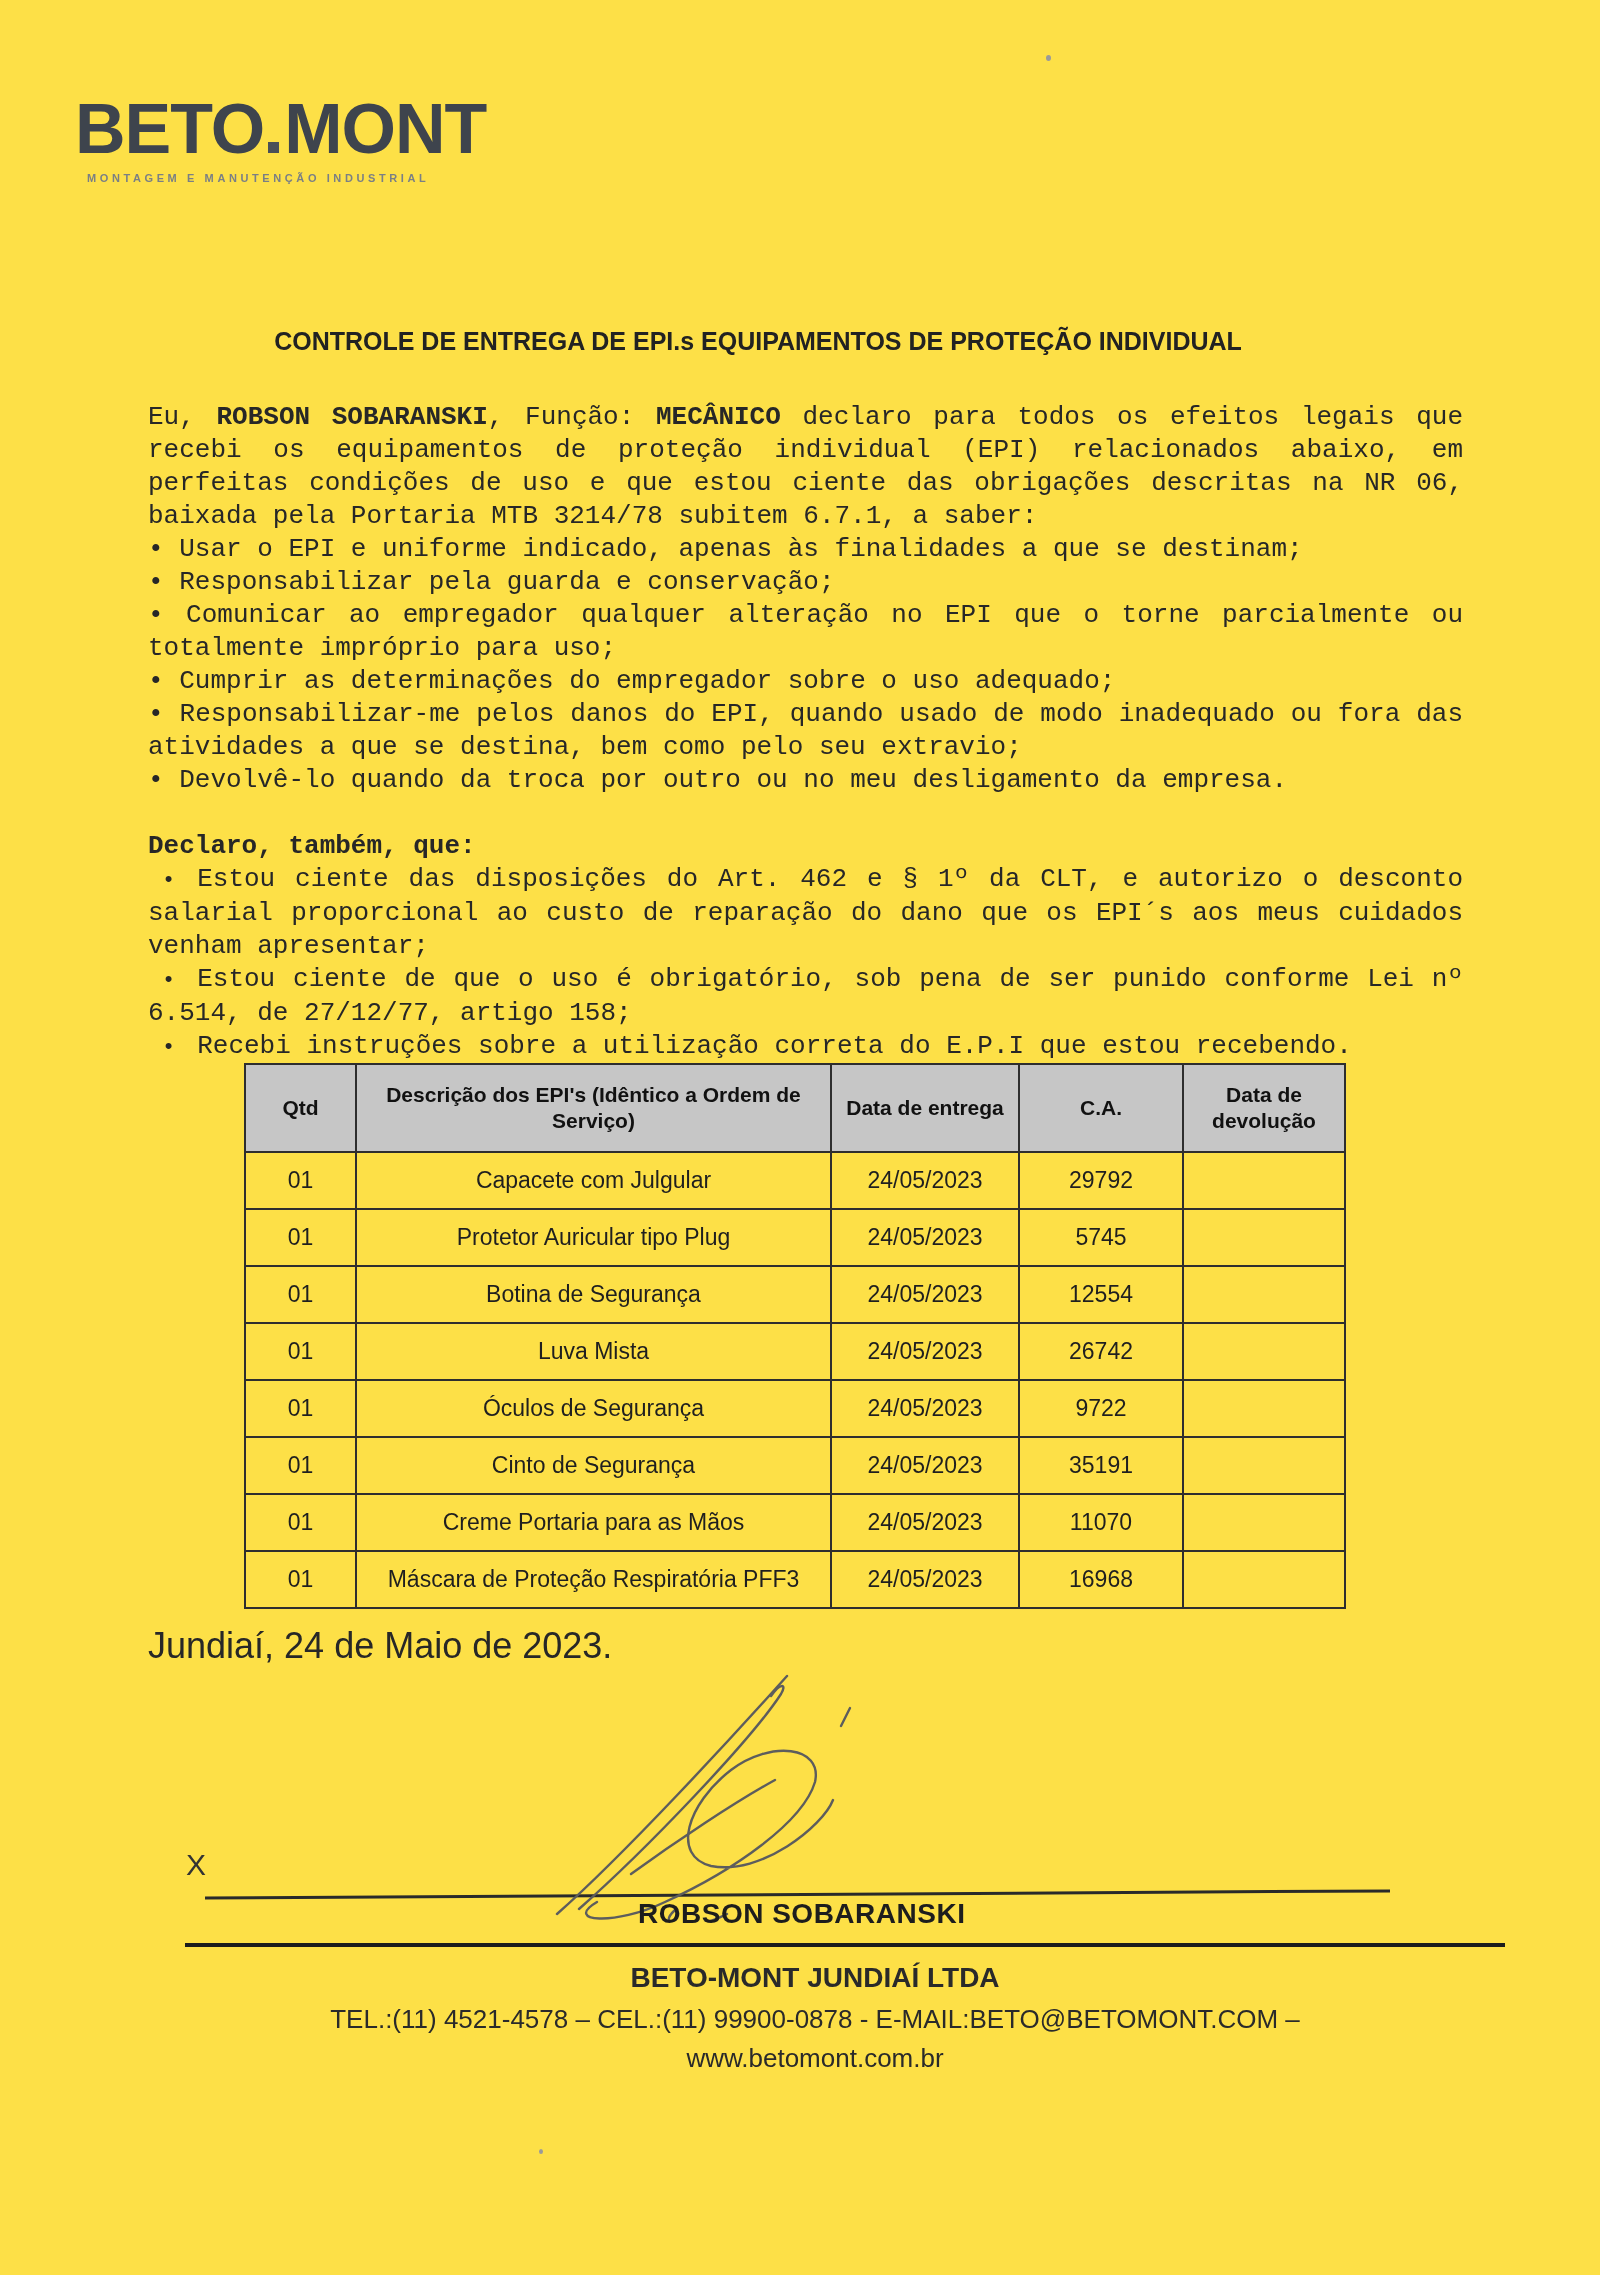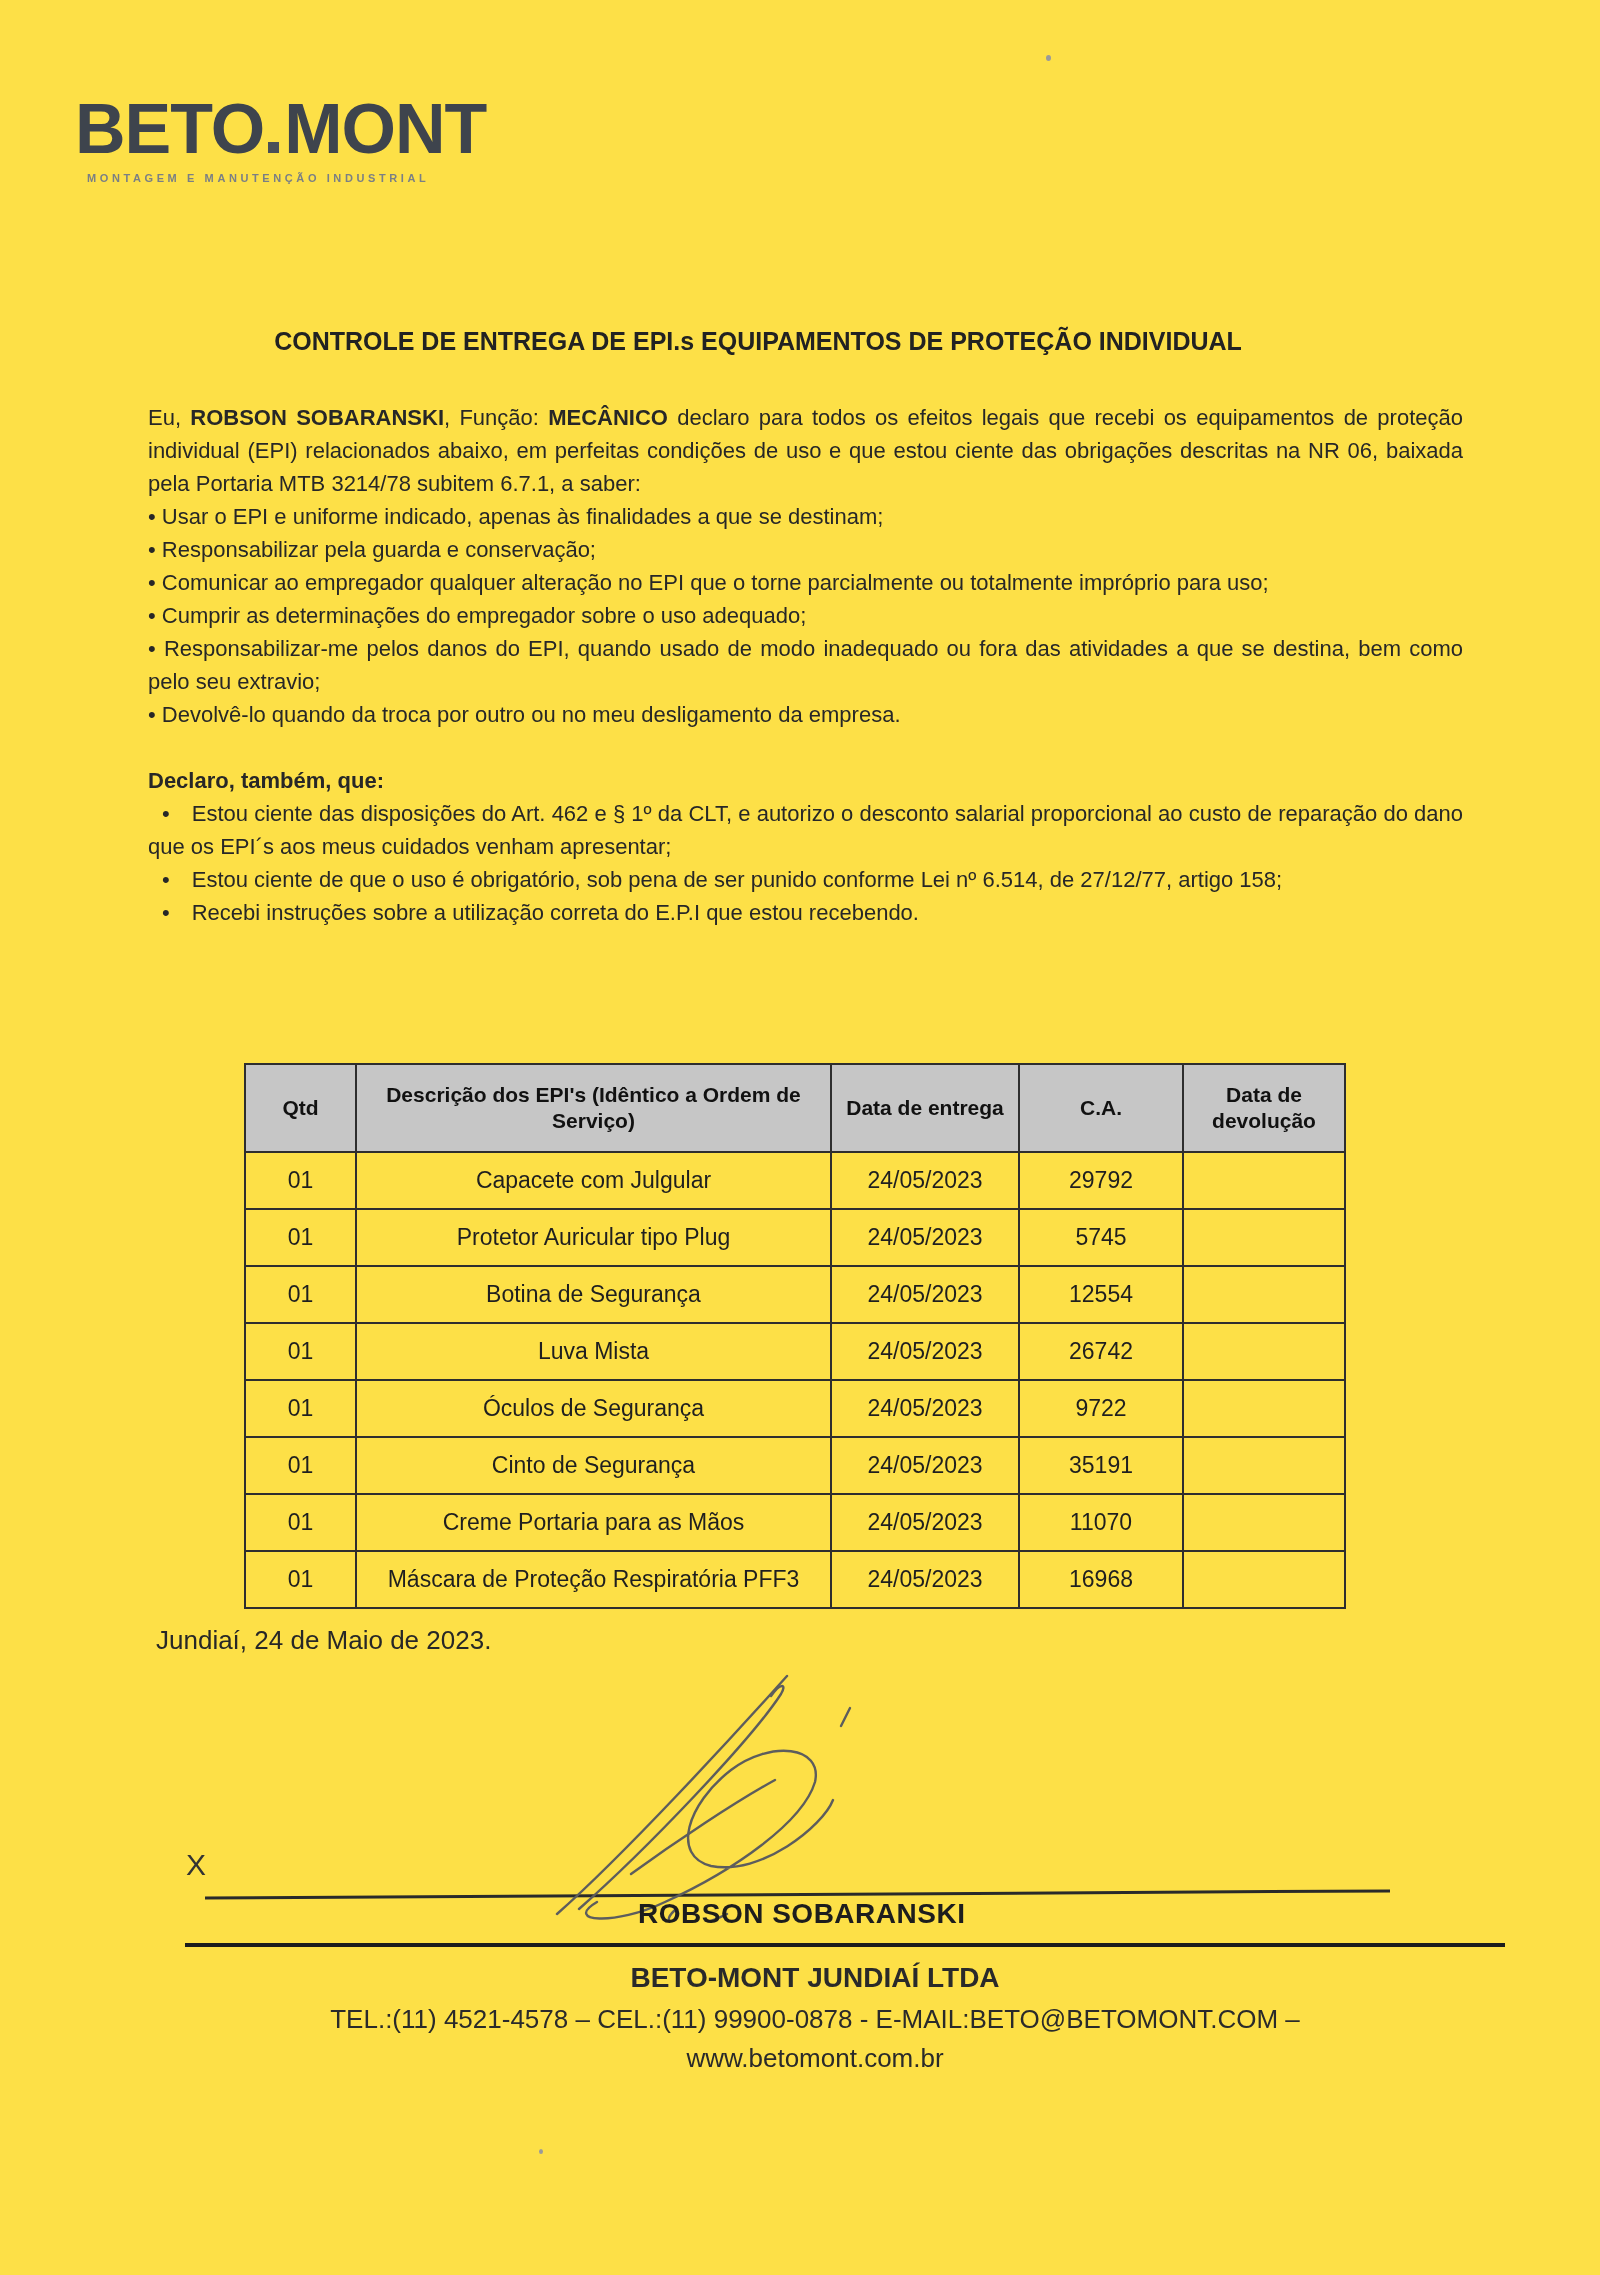--- a/index.html
+++ b/index.html
@@ -38,21 +38,21 @@
 
   
   .doc-title {
     position: absolute; left: 8px; top: 327px; width: 1500px;
     text-align: center; font-size: 25px; font-weight: 700; color: #222;
   }
 
   
   .body-text {
     position: absolute; left: 148px; top: 401px; width: 1315px;
-    font-size: 22px; line-height: 33px; color: #272727;
+    font-size: 26px; line-height: 33px; color: #272727; font-family: Liberation Mono, monospace;
   }
   .intro { text-align: justify; }
   .intro b { font-weight: 700; }
   .ob { text-align: justify; }
   .ob::before { content: "• "; }
   .declaro-heading { font-weight: 700; margin-top: 33px; }
   .decl { text-align: justify; margin-top: 0; }
   .decl:first-of-type { margin-top: 27px; }
   .decl::before { content: "•"; font-size: 22px; margin: 0 22px 0 14px; }
 
@@ -71,21 +71,21 @@
     height: 88px; padding: 2px 6px; color: #111;
   }
   table.epi td { height: 57px; padding: 0 2px; }
   .w-qtd { width: 111px; }
   .w-desc { width: 475px; }
   .w-ent { width: 188px; }
   .w-ca { width: 164px; }
   .w-dev { width: 162px; }
 
   
-  .dateline { position: absolute; left: 156px; top: 1625px; font-size: 26px; color: #272727; }
+  .dateline { position: absolute; left: 148px; top: 1625px; font-size: 36px; color: #272727; }
 
   
   .sig-x { position: absolute; left: 186px; top: 1848px; font-size: 30px; color: #333; }
   .sig-line {
     position: absolute; left: 205px; top: 1893px; width: 1185px; height: 3px;
     background: #2a2a2a; transform: rotate(-0.35deg);
   }
   .sig-svg { position: absolute; left: 535px; top: 1662px; }
   .sig-name {
     position: absolute; left: 638px; top: 1898px;

